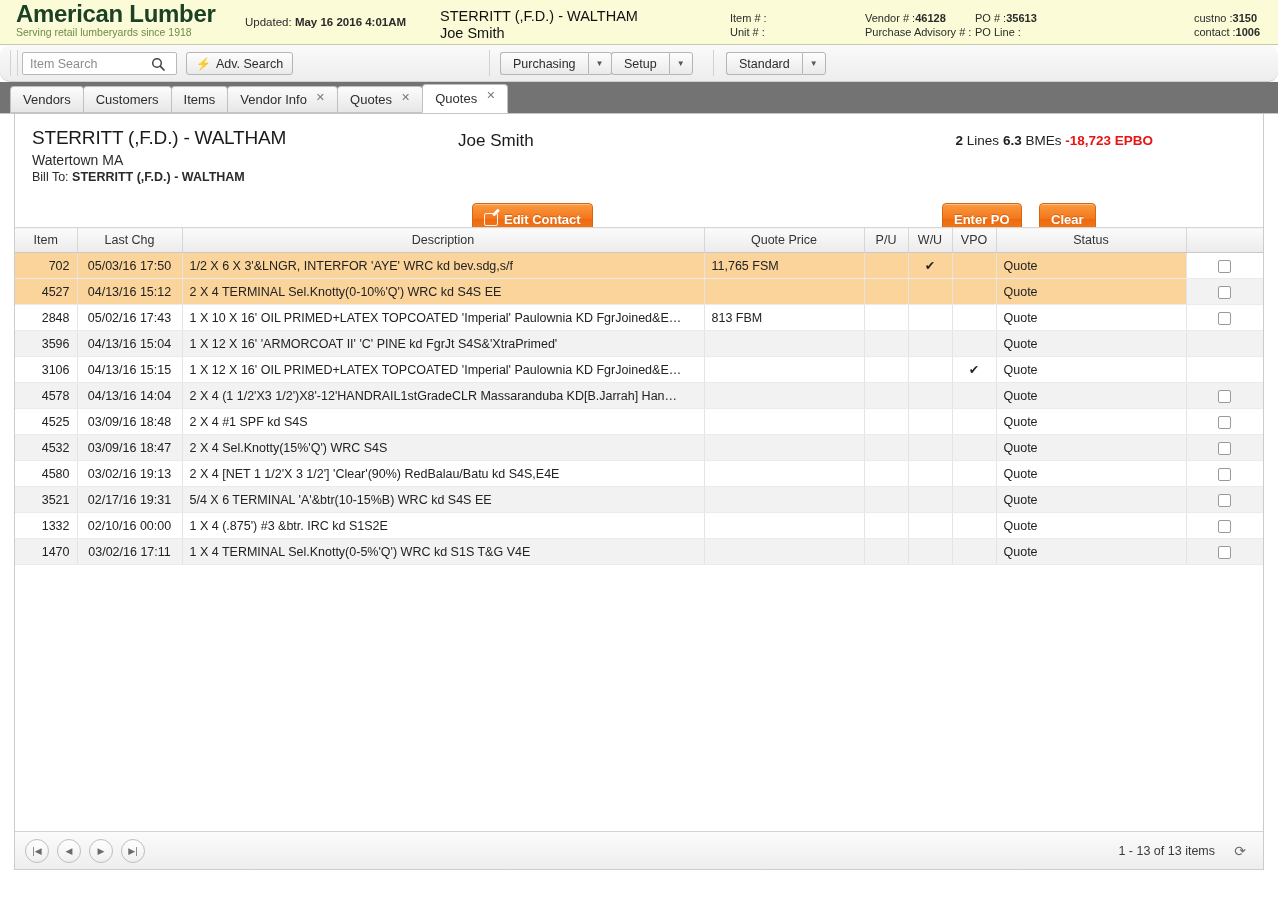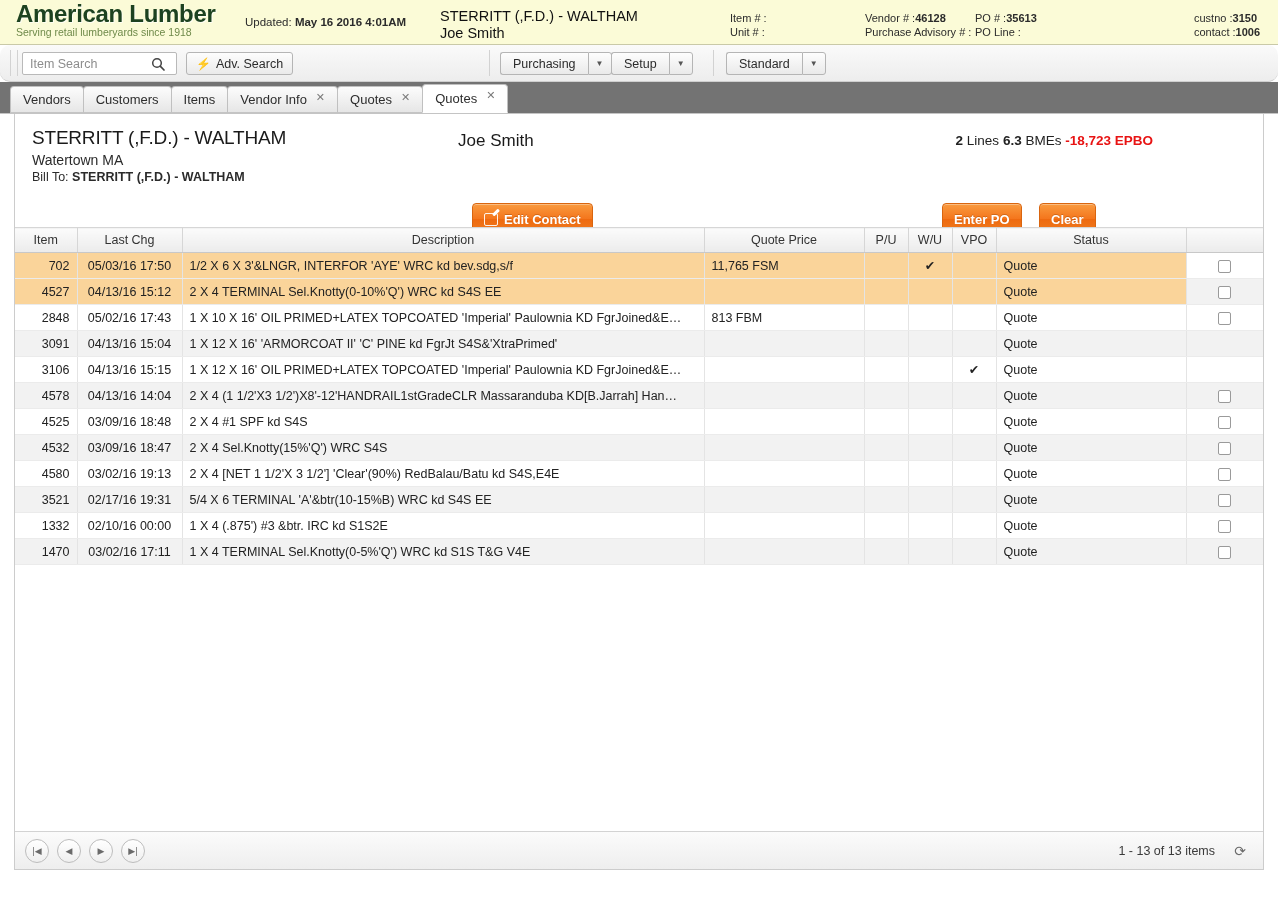--- a/index.html
+++ b/index.html
@@ -449,21 +449,21 @@
             <td class="c-date">05/02/16 17:43</td>
             <td>1 X 10 X 16' OIL PRIMED+LATEX TOPCOATED 'Imperial' Paulownia KD FgrJoined&amp;E…</td>
             <td class="c-price">813 FBM</td>
             <td class="c-mark"></td>
             <td class="c-mark"></td>
             <td class="c-mark"></td>
             <td class="c-status">Quote</td>
             <td class="c-chk" style="border-right: none;"><span class="cb"></span></td>
           </tr>
           <tr class="alt">
-            <td class="c-item">3091</td>
+            <td class="c-item">3596</td>
             <td class="c-date">04/13/16 15:04</td>
             <td>1 X 12 X 16' 'ARMORCOAT II' 'C' PINE kd FgrJt S4S&amp;'XtraPrimed'</td>
             <td class="c-price"></td>
             <td class="c-mark"></td>
             <td class="c-mark"></td>
             <td class="c-mark"></td>
             <td class="c-status">Quote</td>
             <td class="c-chk" style="border-right: none;"></td>
           </tr>
           <tr class="">

